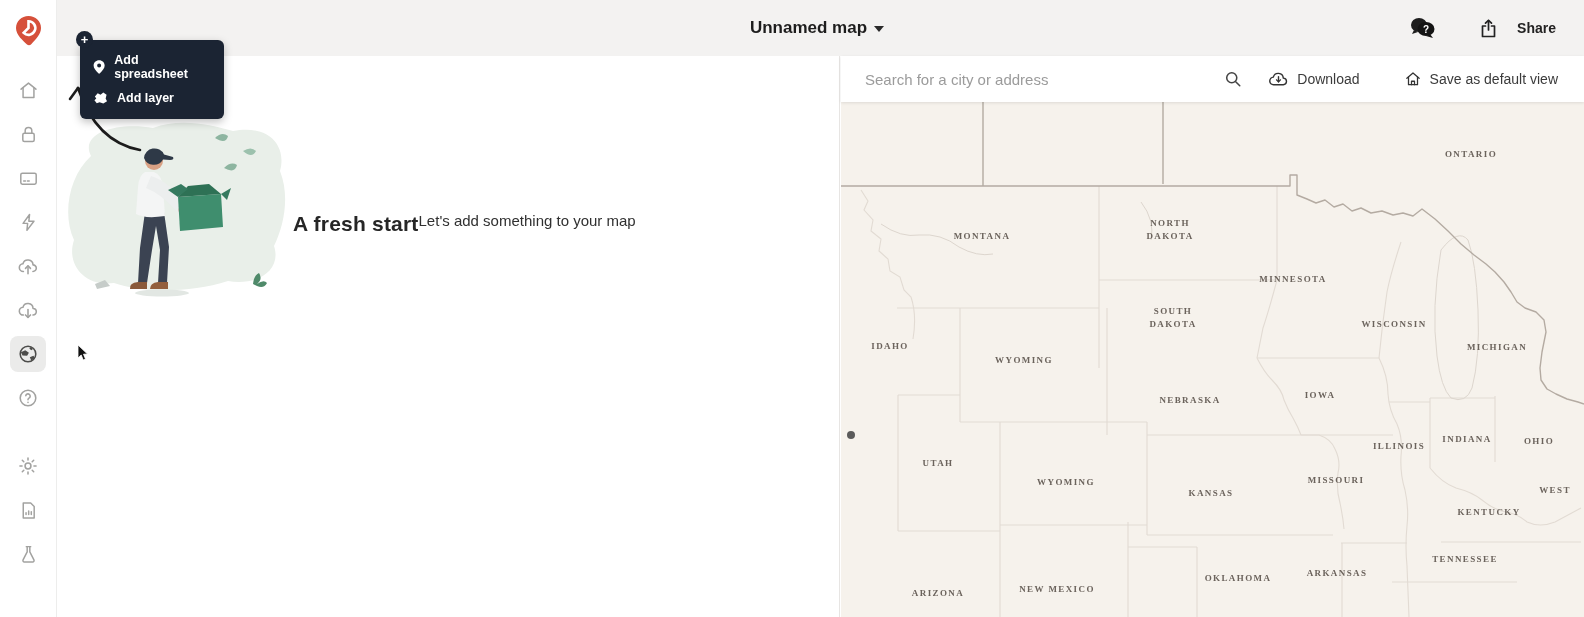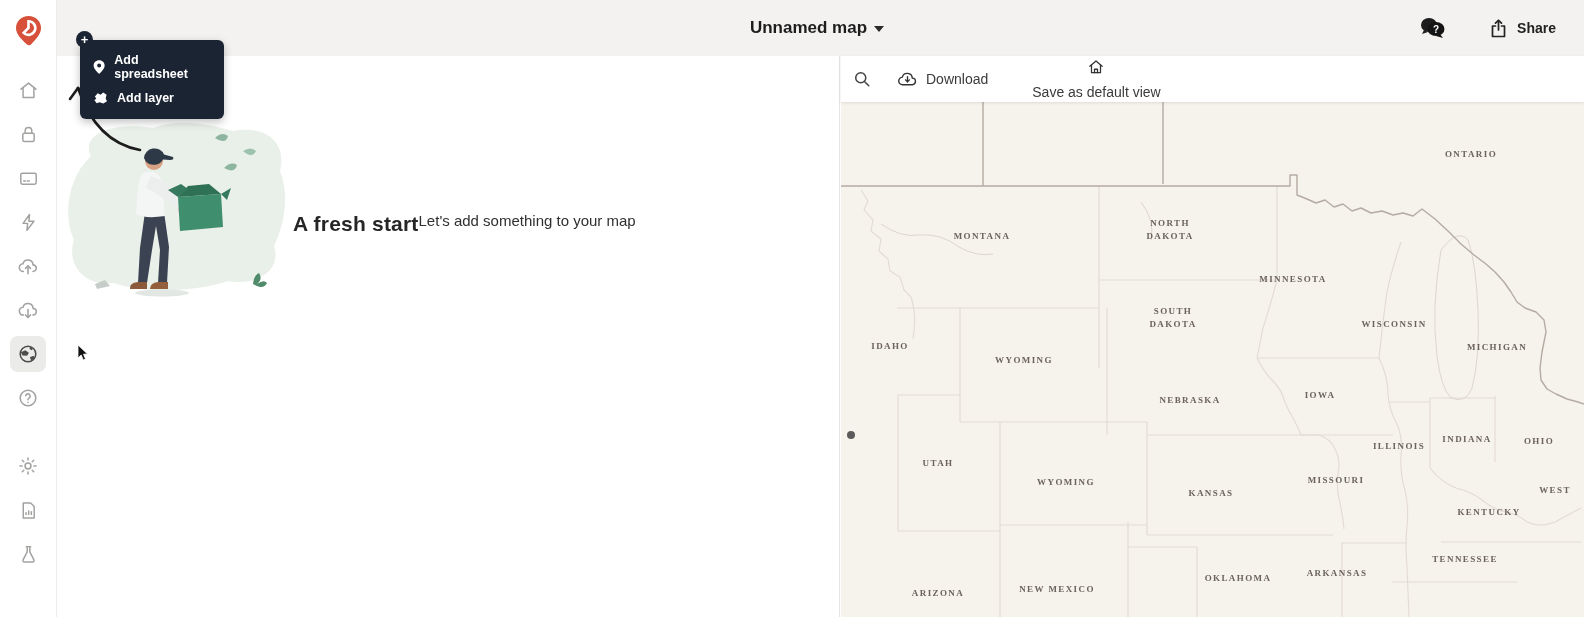--- a/index.html
+++ b/index.html
@@ -8,21 +8,21 @@
   .stage { position:relative; width:1584px; height:617px; }
 
   
   .topbar { position:absolute; left:57px; top:0; right:0; height:56px; background:#f3f2f1; }
   .topbar-title-wrap { position:absolute; left:0; right:7px; top:0; height:56px;
     display:flex; align-items:center; justify-content:center; gap:7px; }
   .topbar-title { font-size:17px; font-weight:700; color:#1d1d1d; }
   .caret { width:0; height:0; border-left:5px solid transparent; border-right:5px solid transparent;
     border-top:6px solid #2a2a2a; margin-top:2px; }
   .topbar-right { position:absolute; right:28px; top:0; height:56px; display:flex; align-items:center; gap:42px; }
-  .share-btn { display:flex; align-items:center; gap:10px; font-size:14px; font-weight:700; color:#222; cursor:pointer; }
+  .share-btn { display:flex; align-items:center; gap:20px; font-size:14px; font-weight:700; color:#222; cursor:pointer; }
 
   
   .sidebar { position:absolute; left:0; top:0; width:57px; height:617px; background:#fff;
     border-right:1px solid #ededec; z-index:5; display:flex; flex-direction:column; align-items:center; }
   .logo { margin-top:15px; margin-bottom:22px; }
   .side-icon { width:36px; height:36px; border-radius:8px; display:flex; align-items:center; justify-content:center;
     color:#a2a2a0; margin-bottom:8px; cursor:pointer; }
   .side-icon.active { background:#ebebea; color:#4c4c4a; }
   .side-gap { height:24px; }
 
@@ -47,21 +47,21 @@
   
   .map-toolbar { position:absolute; left:841px; top:56px; right:0; height:46px; background:#fff;
     box-shadow:0 1px 3px rgba(0,0,0,.10); z-index:4; display:flex; align-items:center; }
   .search-input { border:none; outline:none; background:transparent; flex:1; margin-left:24px;
     font-size:15px; color:#333; font-family:"Liberation Sans", sans-serif; }
   .search-input::placeholder { color:#9b9b9b; }
   .tb-btn { display:flex; align-items:center; gap:8px; font-size:14px; color:#3b3b3b; font-weight:500;
     cursor:pointer; white-space:nowrap; }
   .tb-search-icon { color:#555; margin:0 26px 0 12px; cursor:pointer; display:flex; }
   .tb-btn + .tb-btn { margin-left:44px; }
-  .map-toolbar .tb-btn:last-child { margin-right:26px;flex-direction:column; }
+  .map-toolbar .tb-btn:last-child { margin-right:26px; }
 
   
   .map { position:absolute; left:841px; top:102px; right:0; bottom:0; background:#f6f2ec; overflow:hidden; cursor:grab;font-family:Liberation Serif, serif; }
   .map svg.borders { position:absolute; left:0; top:0; }
   .map-label { position:absolute; transform:translate(-50%,-50%); font-size:9px; font-weight:700;
     letter-spacing:1.4px; color:#6b635c; white-space:pre-line; text-align:center; line-height:1.45;
     pointer-events:none; }
   .panel-handle { position:absolute; left:6px; top:329px; width:8px; height:8px; border-radius:50%;
     background:#5b5b5b; cursor:pointer; z-index:3; }
 </style>
@@ -228,20 +228,21 @@
   <svg class="arrow-overlay" width="110" height="105" viewBox="0 0 110 105">
     <path d="M92 92 Q48 84 30 30" fill="none" stroke="#1c1c1c" stroke-width="2.6" stroke-linecap="round"></path>
     <path d="M30 30 L22 41 M30 30 L38 37" fill="none" stroke="#1c1c1c" stroke-width="2.6" stroke-linecap="round"></path>
   </svg>
 
   <svg class="cursor-overlay" width="16" height="18" viewBox="0 0 16 18">
     <path d="M4 1 L4 14 L7.2 11 L9.2 16 L11.5 15 L9.5 10.2 L13.5 10 Z" fill="#111" stroke="#fff" stroke-width="0.8"></path>
   </svg>
 
   <div class="map-toolbar">
+    <input class="search-input" type="text" placeholder="Search for a city or address" style="">
     <span class="tb-search-icon">
       <svg width="18" height="18" viewBox="0 0 20 20" fill="none" stroke="#444" stroke-width="1.7" stroke-linecap="round">
         <circle cx="8.6" cy="8.6" r="5.6"></circle>
           <path d="M13 13 L17.5 17.5"></path>
         </svg>
     </span>
     <span class="tb-btn">
       <svg width="21" height="18" viewBox="0 0 24 20" fill="none" stroke="#333" stroke-width="1.6" stroke-linecap="round" stroke-linejoin="round">
         <path d="M6.5 16.5 a4.3 4.3 0 0 1 -.4 -8.6 a5.8 5.8 0 0 1 11.4 1.1 A3.7 3.7 0 0 1 17.2 16.5 Z"></path>
         <path d="M12 7.5 V13"></path>

